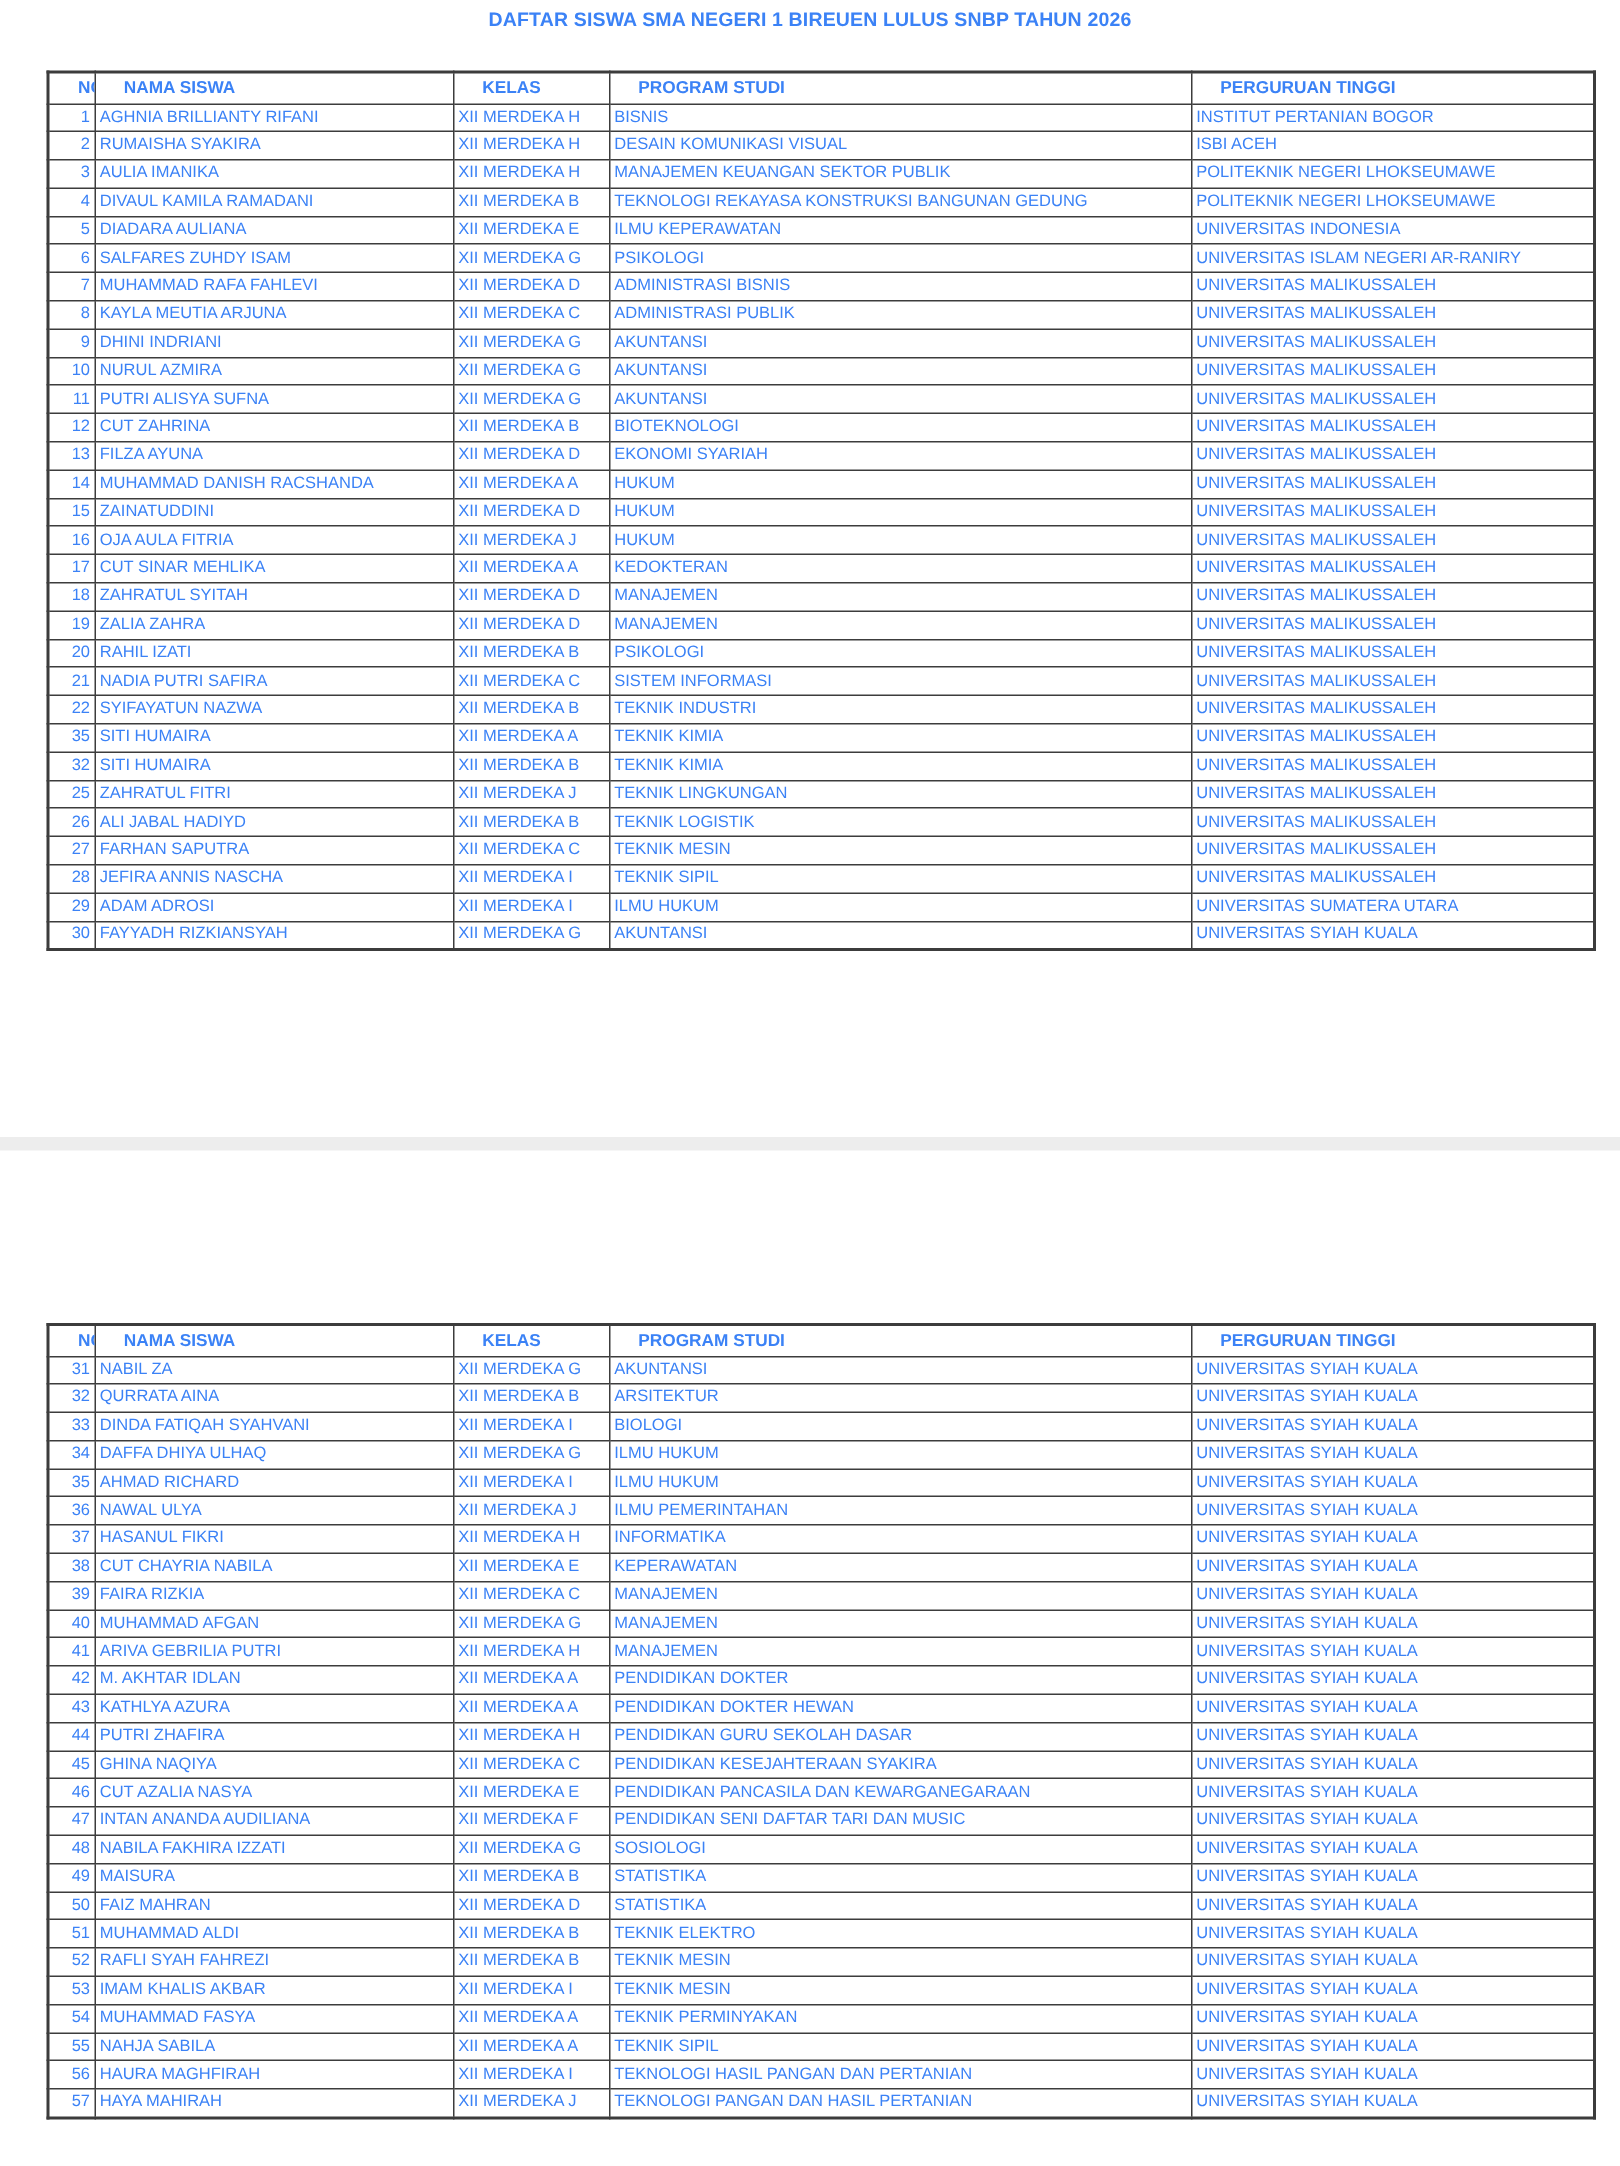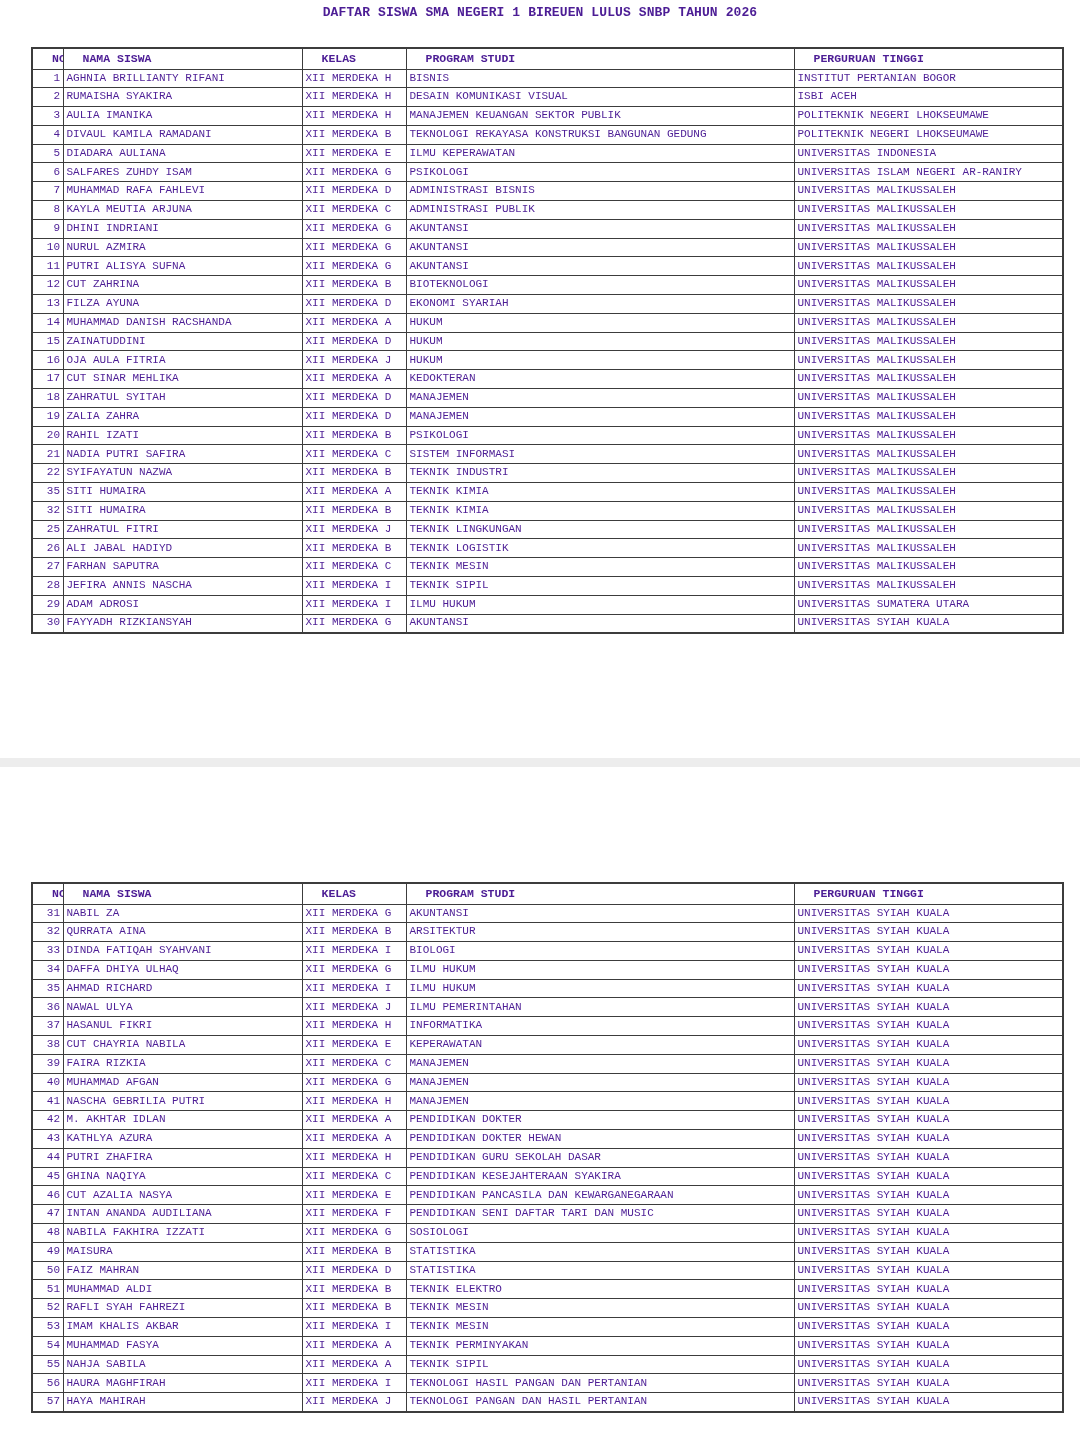--- a/index.html
+++ b/index.html
@@ -2,22 +2,22 @@
 <html><head>
 <meta charset="utf-8">
 <style>
   * { box-sizing: border-box; }
   html, body { margin: 0; padding: 0; background: #ffffff; }
   .page {
     position: relative;
     width: 1080px;
     height: 1444px;
     background: #ffffff;
-    font-family: Liberation Mono, monospace;
-    color: #4c1d95;
+    font-family: Liberation Sans, sans-serif;
+    color: #3b82f6;
     overflow: hidden;
   }
   .doc-title {
     position: absolute;
     top: 5px;
     left: 0;
     width: 100%;
     text-align: center;
     font-weight: bold;
     font-size: 13px;
@@ -390,21 +390,21 @@
         </tr>
         <tr>
           <td class="c0">40</td>
           <td class="c1">MUHAMMAD AFGAN</td>
           <td class="c2">XII MERDEKA G</td>
           <td class="c3">MANAJEMEN</td>
           <td class="c4">UNIVERSITAS SYIAH KUALA</td>
         </tr>
         <tr>
           <td class="c0">41</td>
-          <td class="c1">NASCHA GEBRILIA PUTRI</td>
+          <td class="c1">ARIVA GEBRILIA PUTRI</td>
           <td class="c2">XII MERDEKA H</td>
           <td class="c3">MANAJEMEN</td>
           <td class="c4">UNIVERSITAS SYIAH KUALA</td>
         </tr>
         <tr>
           <td class="c0">42</td>
           <td class="c1">M. AKHTAR IDLAN</td>
           <td class="c2">XII MERDEKA A</td>
           <td class="c3">PENDIDIKAN DOKTER</td>
           <td class="c4">UNIVERSITAS SYIAH KUALA</td>

